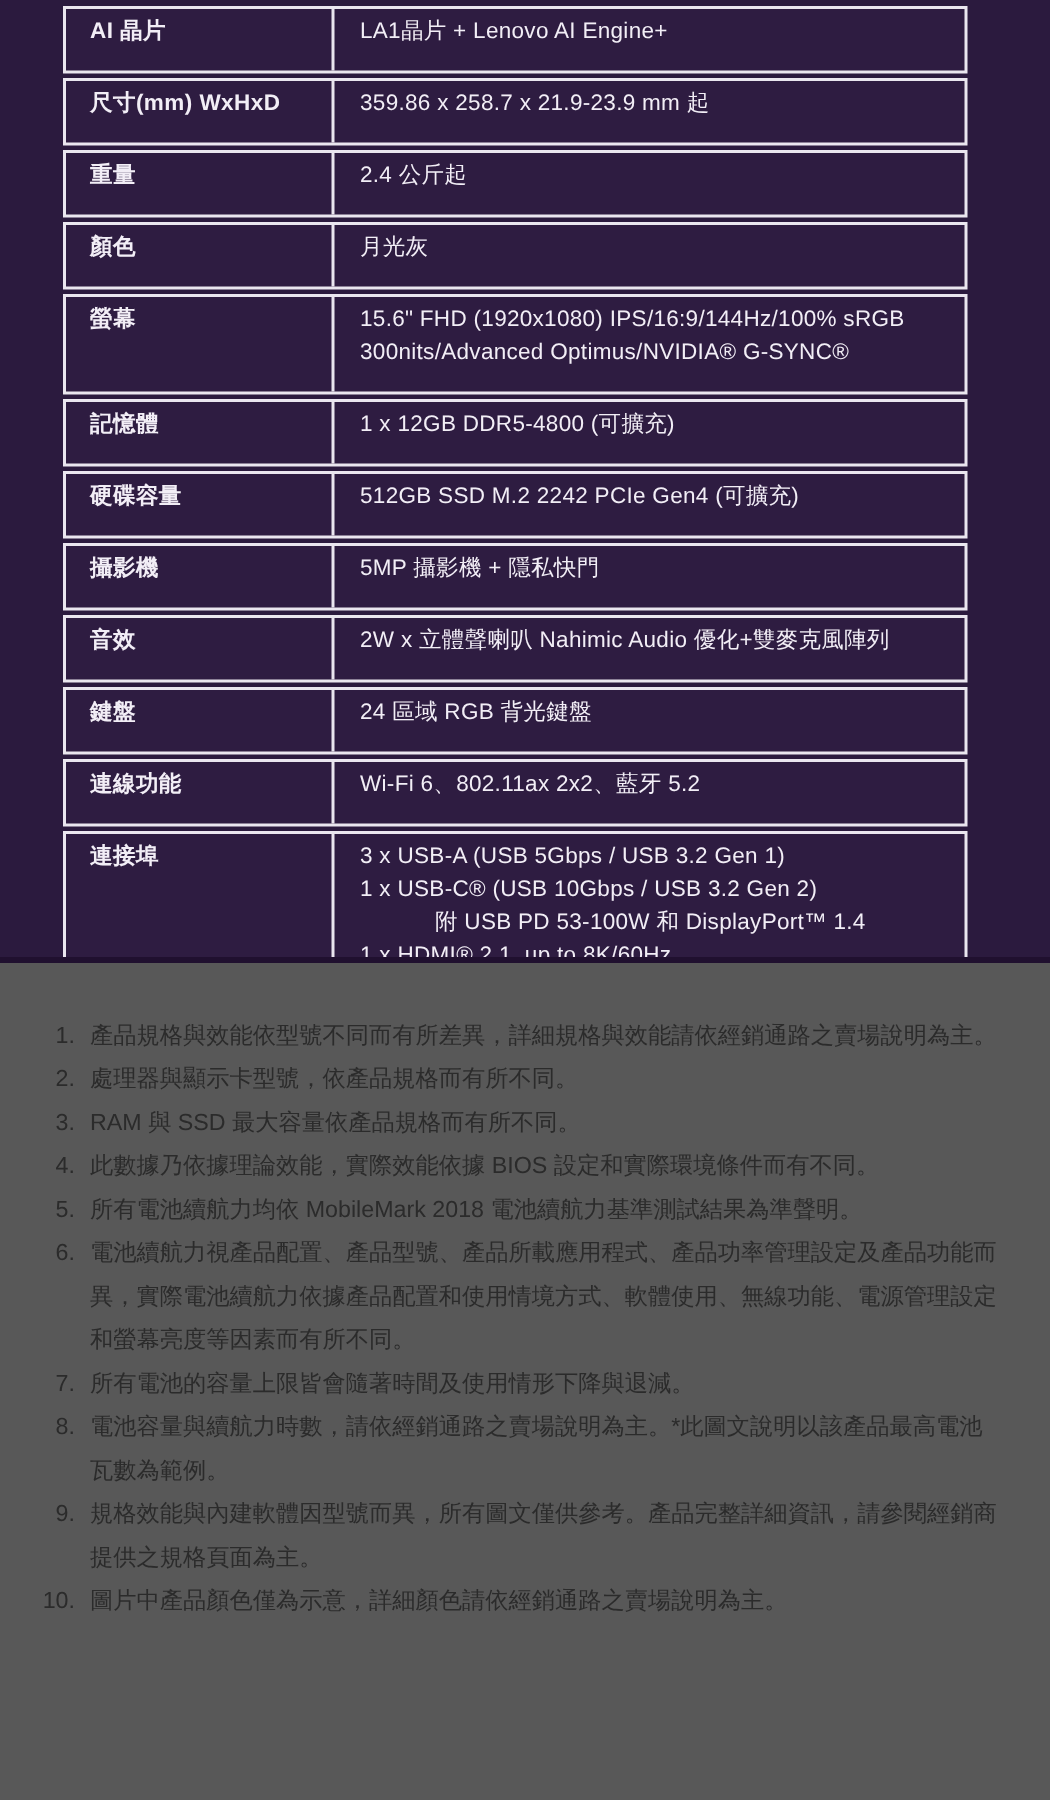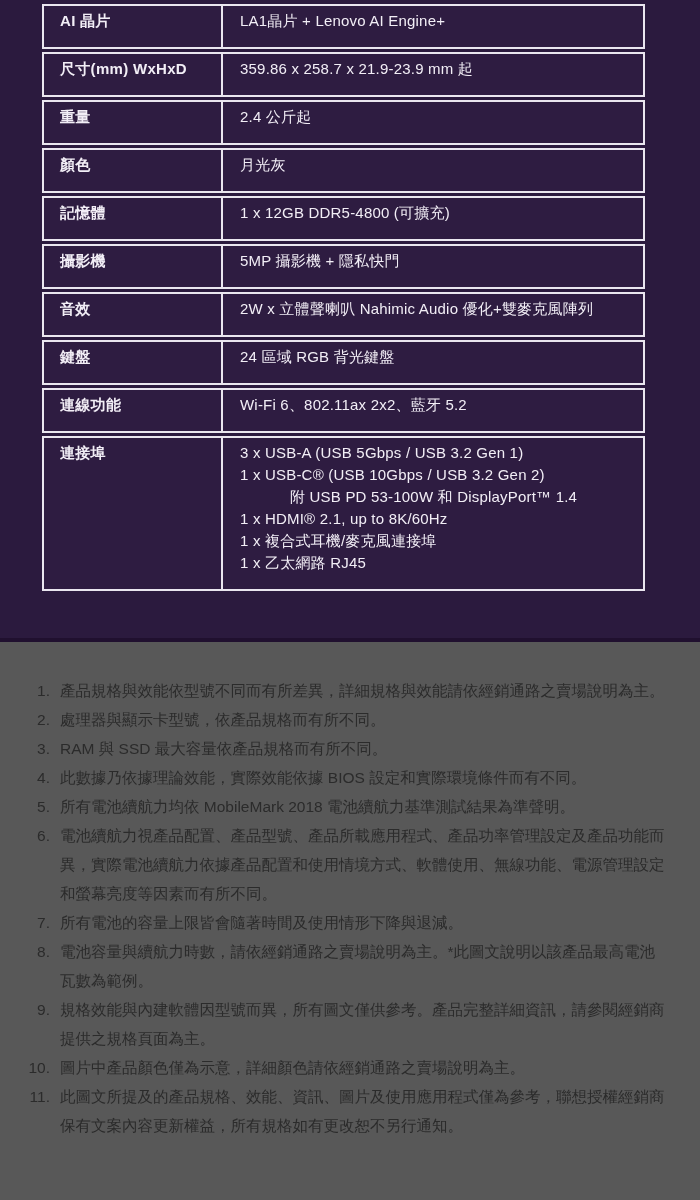--- a/index.html
+++ b/index.html
@@ -83,23 +83,36 @@
             <div class="line">2.4 公斤起</div>
           </div>
         </div>
         <div class="spec-row">
           <div class="spec-label">顏色</div>
           <div class="spec-value">
             <div class="line">月光灰</div>
           </div>
         </div>
         <div class="spec-row">
+          <div class="spec-label">螢幕</div>
+          <div class="spec-value">
+            <div class="line">15.6" FHD (1920x1080) IPS/16:9/144Hz/100% sRGB</div>
+            <div class="line">300nits/Advanced Optimus/NVIDIA® G-SYNC®</div>
+          </div>
+        </div>
+        <div class="spec-row">
           <div class="spec-label">記憶體</div>
           <div class="spec-value">
             <div class="line">1 x 12GB DDR5-4800 (可擴充)</div>
+          </div>
+        </div>
+        <div class="spec-row">
+          <div class="spec-label">硬碟容量</div>
+          <div class="spec-value">
+            <div class="line">512GB SSD M.2 2242 PCIe Gen4 (可擴充)</div>
           </div>
         </div>
         <div class="spec-row">
           <div class="spec-label">攝影機</div>
           <div class="spec-value">
             <div class="line">5MP 攝影機 + 隱私快門</div>
           </div>
         </div>
         <div class="spec-row">
           <div class="spec-label">音效</div>
@@ -168,20 +181,16 @@
           <span class="note-text">電池容量與續航力時數，請依經銷通路之賣場說明為主。*此圖文說明以該產品最高電池瓦數為範例。</span>
         </li>
         <li class="note-item">
           <span class="note-num">9.</span>
           <span class="note-text">規格效能與內建軟體因型號而異，所有圖文僅供參考。產品完整詳細資訊，請參閱經銷商提供之規格頁面為主。</span>
         </li>
         <li class="note-item">
           <span class="note-num">10.</span>
           <span class="note-text">圖片中產品顏色僅為示意，詳細顏色請依經銷通路之賣場說明為主。</span>
         </li>
-        <li class="note-item">
-          <span class="note-num">11.</span>
-          <span class="note-text">此圖文所提及的產品規格、效能、資訊、圖片及使用應用程式僅為參考，聯想授權經銷商保有文案內容更新權益，所有規格如有更改恕不另行通知。</span>
-        </li>
       </ol>
   </section>
 
 </div>
 
 </body></html>

